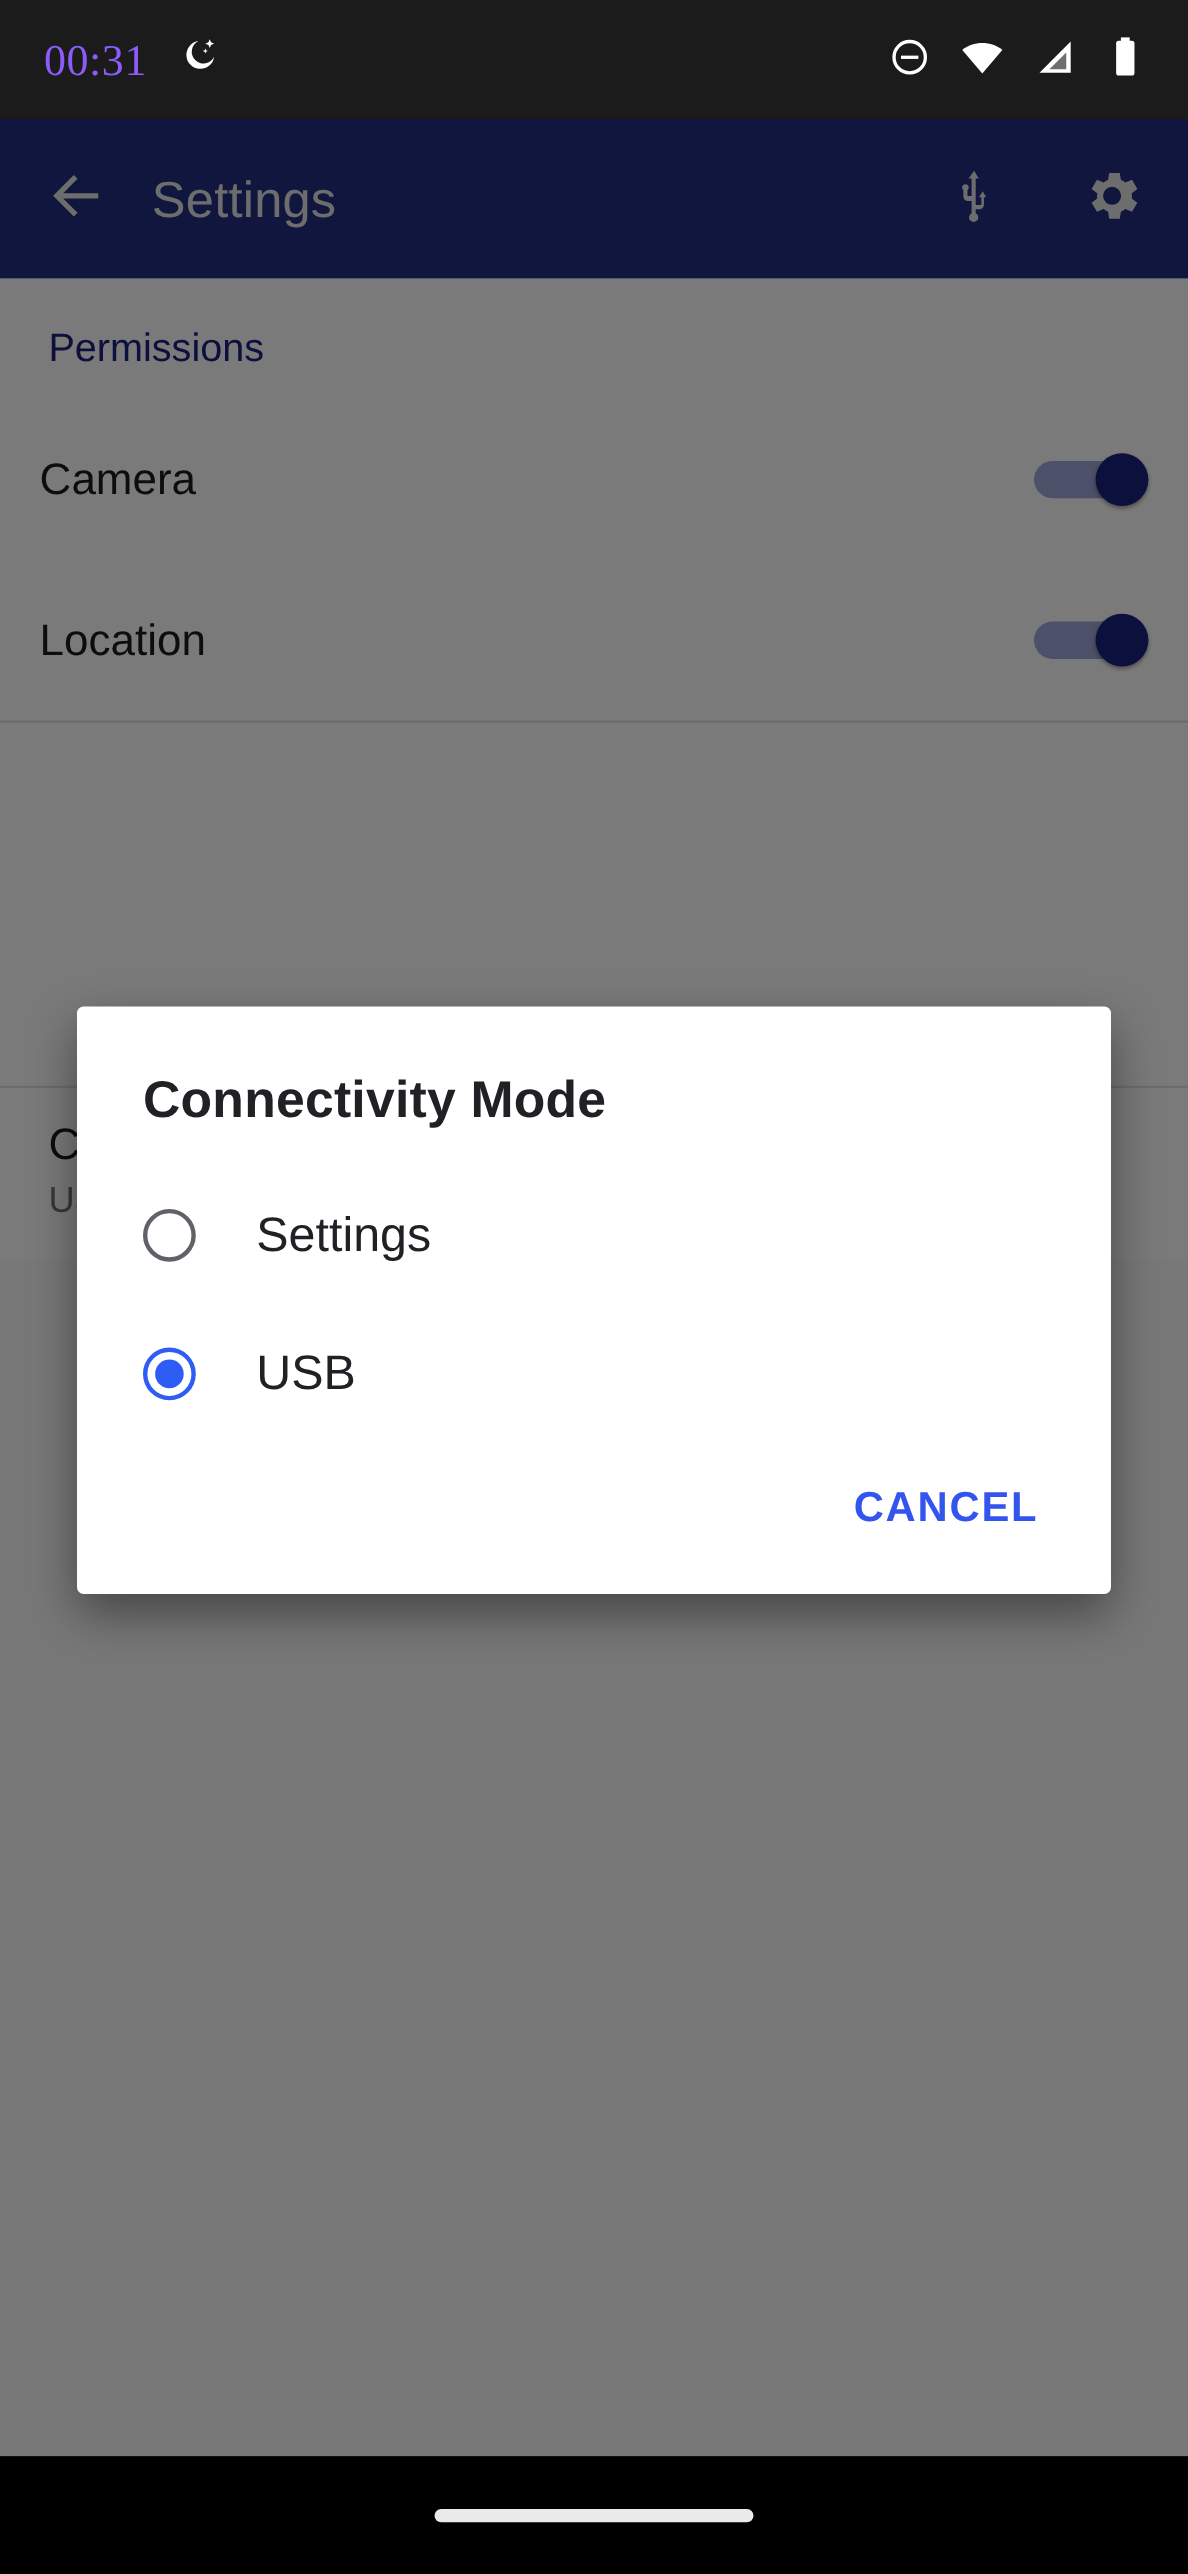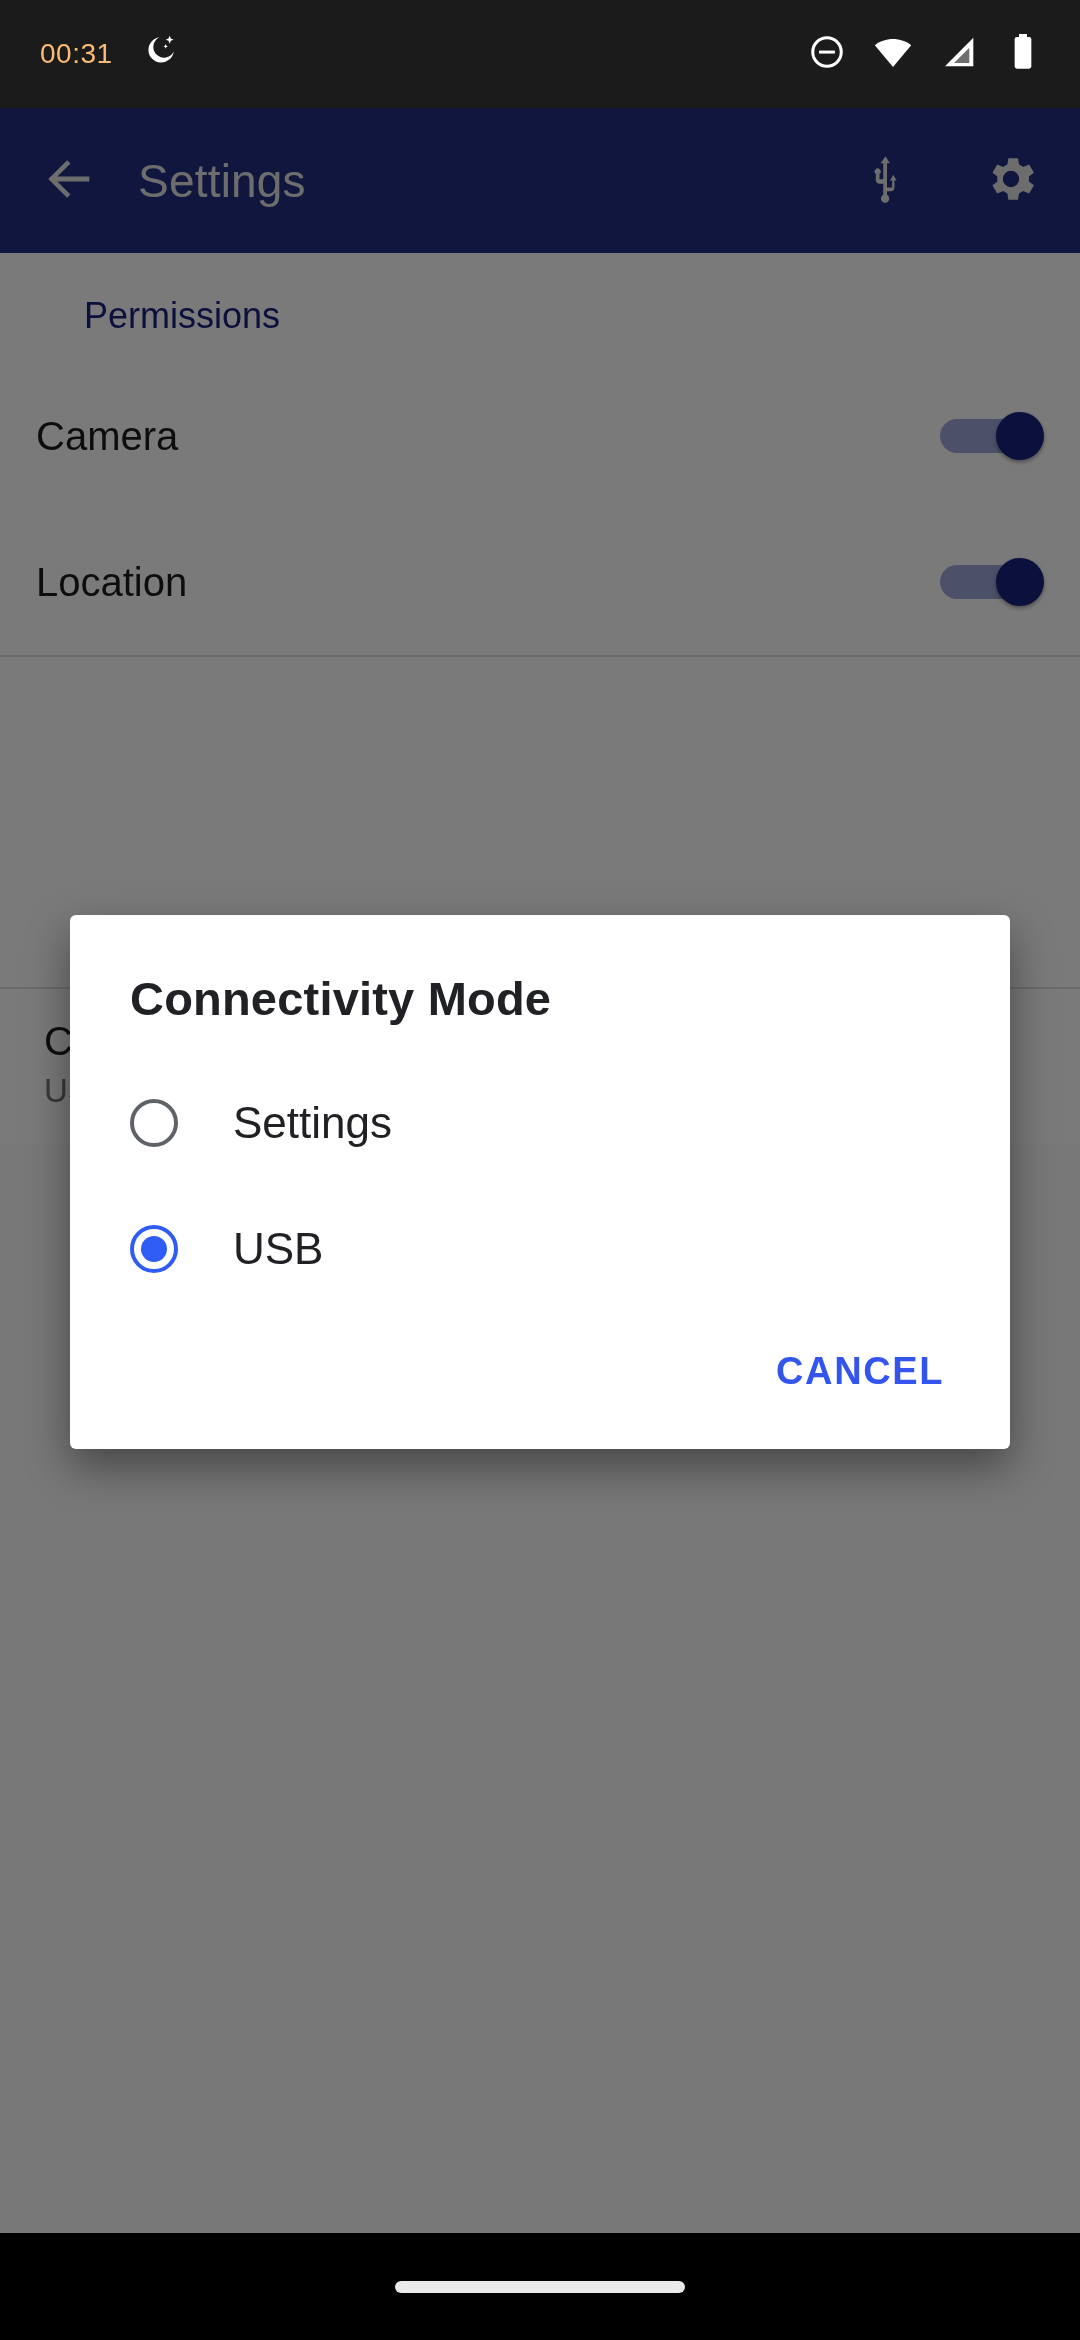--- a/index.html
+++ b/index.html
@@ -19,21 +19,21 @@
   
   #status-bar {
     position:absolute; top:0; left:0;
     width:1080px; height:108px;
     background:#1b1b1b;
     display:flex; align-items:center;
     padding:0 40px;
     z-index:5;
   }
   #status-left { display:flex; align-items:center; gap:26px; }
-  #clock { color:#fdba74; font-size:28px; letter-spacing:0.5px; }
+  #clock { color:#8b5cf6; font-size:40px; letter-spacing:0.5px;font-family:Liberation Serif, serif; }
   #status-right { margin-left:auto; display:flex; align-items:center; gap:26px; }
   .sb-icon { display:block; }
 
   
   #app-content {
     position:absolute; top:108px; left:0;
     width:1080px; height:2125px;
     background:#fafafa;
     overflow:hidden;
   }
@@ -48,21 +48,20 @@
   #app-title { color:#fff; font-size:46px; margin-left:32px; letter-spacing:0.2px; }
   #app-bar-actions { margin-left:auto; display:flex; align-items:center; gap:54px; }
   .bar-action { width:70px; height:70px; display:flex; align-items:center; justify-content:center; }
 
   #list-area { background:#fff; }
   .section-header {
     color:#1a237e;
     font-size:36px;
     padding:42px 44px 26px 44px;
     font-weight:400;
-    margin-left:40px;
   }
   .list-row {
     display:flex; align-items:center;
     padding:0 36px;
     height:146px;
   }
   .row-label { font-size:40px; color:#1d1d1d; }
   .switch {
     margin-left:auto;
     position:relative;

